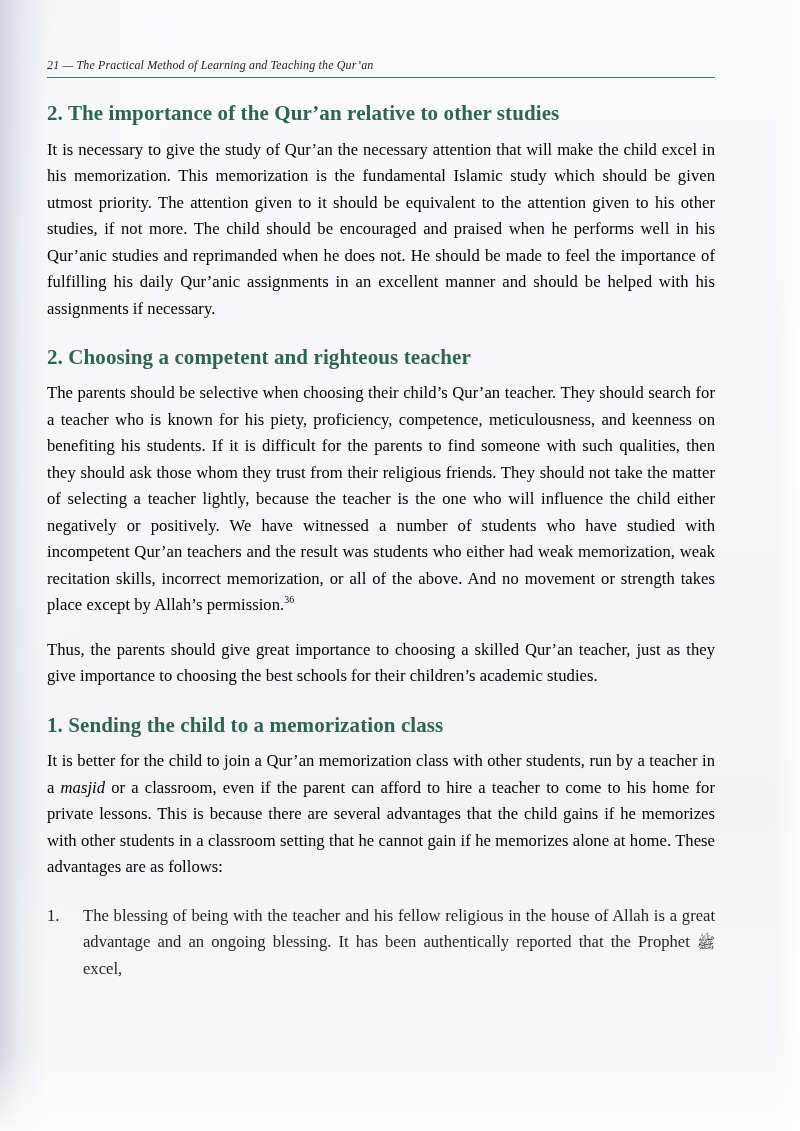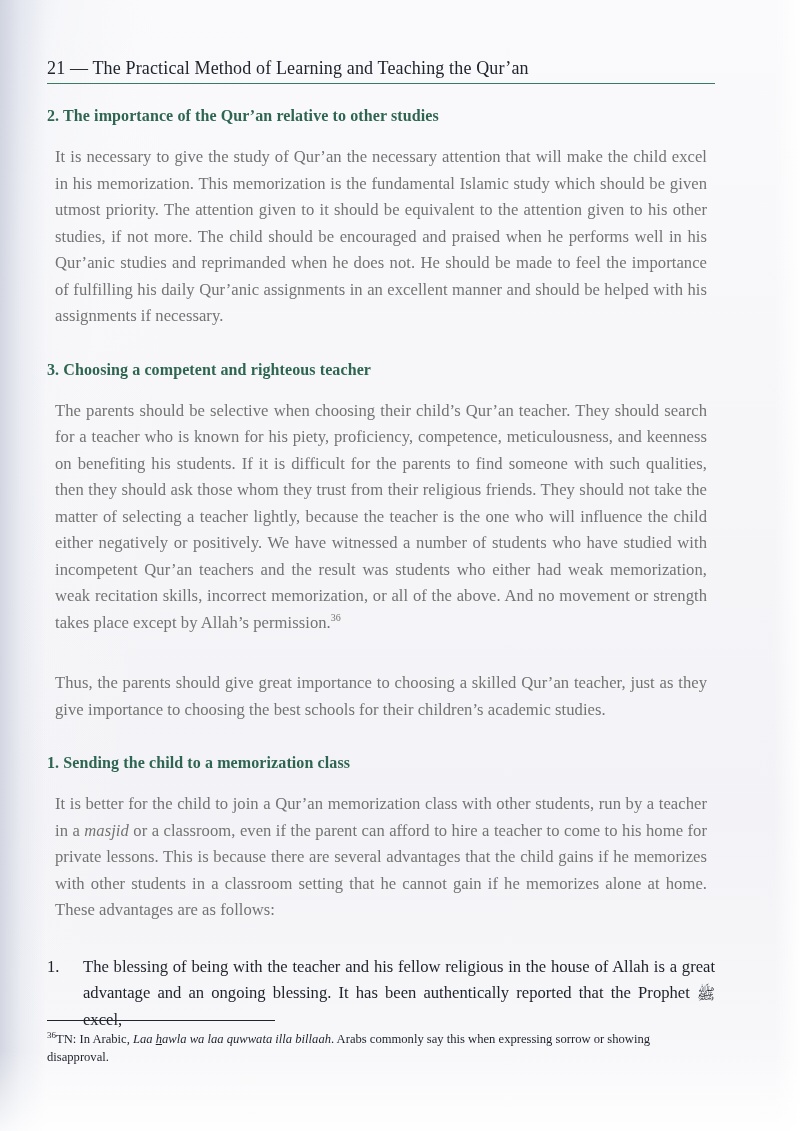--- a/index.html
+++ b/index.html
@@ -71,46 +71,47 @@
 
   
   #content {
     position: absolute;
     left: 47px;
     top: 58px;
     width: 668px;
   }
 
   .running-head {
-    font-size: 18px;
+    font-style: italic;
+    font-size: 12px;
     color: #20242c;
     letter-spacing: 0.15px;
     white-space: nowrap;
   }
   .head-rule {
     margin-top: 4px;
     height: 1.4px;
     background: #3b7a63;
     width: 668px;
   }
 
   h2.section-heading {
     margin: 0;
     color: #2e6551;
     font-weight: bold;
-    font-size: 16px;
+    font-size: 21px;
     letter-spacing: 0.1px;
     line-height: 1.25;
   }
 
   p.body {
-    margin: 8px;
+    margin: 0;
     font-size: 16.6px;
     line-height: 26.5px;
-    color: #737373;
+    color: #000000;
     text-align: justify;
     text-justify: inter-word;
     letter-spacing: 0.05px;
   }
 
   .sup {
     font-size: 10px;
     vertical-align: super;
     line-height: 0;
   }
@@ -215,21 +216,21 @@
     <div class="head-rule"></div>
 
     <div class="spacer-22"></div>
 
     <h2 class="section-heading">2. The importance of the Qur’an relative to other studies</h2>
     <div class="spacer-10"></div>
     <p class="body">It is necessary to give the study of Qur’an the necessary attention that will make the child excel in his memorization. This memorization is the fundamental Islamic study which should be given utmost priority. The attention given to it should be equivalent to the attention given to his other studies, if not more. The child should be encouraged and praised when he performs well in his Qur’anic studies and reprimanded when he does not. He should be made to feel the importance of fulfilling his daily Qur’anic assignments in an excellent manner and should be helped with his assignments if necessary.</p>
 
     <div class="spacer-22"></div>
 
-    <h2 class="section-heading">3. Choosing a competent and righteous teacher</h2>
+    <h2 class="section-heading">2. Choosing a competent and righteous teacher</h2>
     <div class="spacer-10"></div>
     <p class="body"><span>The parents should be selective when choosing their child’s Qur’an teacher. They should search for a teacher who is known for his piety, proficiency, competence, meticulousness, and keenness on benefiting his students. If it is difficult for the parents to find someone with such qualities, then they should ask those whom they trust from their religious friends. They should not take the matter of selecting a teacher lightly, because the teacher is the one who will influence the child either negatively or positively. We have witnessed a number of students who have studied with incompetent Qur’an teachers and the result was students who either had weak memorization, weak recitation skills, incorrect memorization, or all of the above. And no movement or strength takes place except by Allah’s permission.</span><span class="sup">36</span></p>
 
     <div class="spacer-18"></div>
 
     <p class="body">Thus, the parents should give great importance to choosing a skilled Qur’an teacher, just as they give importance to choosing the best schools for their children’s academic studies.</p>
 
     <div class="spacer-22"></div>
 
     <h2 class="section-heading">1. Sending the child to a memorization class</h2>
@@ -240,18 +241,14 @@
 
     <ol class="num-list">
       <li>
         <span class="marker">1.</span>
         <span class="li-body"><span>The blessing of being with the teacher and his fellow religious in the house of Allah is a great advantage and an ongoing blessing. It has been authentically reported that the Prophet </span><span class="salla">ﷺ</span><span> excel,</span></span>
       </li>
     </ol>
 
   </div>
 
-  <div id="footnote-area">
-    <div class="fn-rule"></div>
-    <p class="fn-text"><span class="fn-num">36</span><span>TN: In Arabic, </span><em><span>Laa </span><span class="uline-h">h</span><span>awla wa laa quwwata illa billaah</span></em><span>. Arabs commonly say this when expressing sorrow or showing disapproval.</span></p>
-  </div>
 
 </div>
 
 </body></html>

